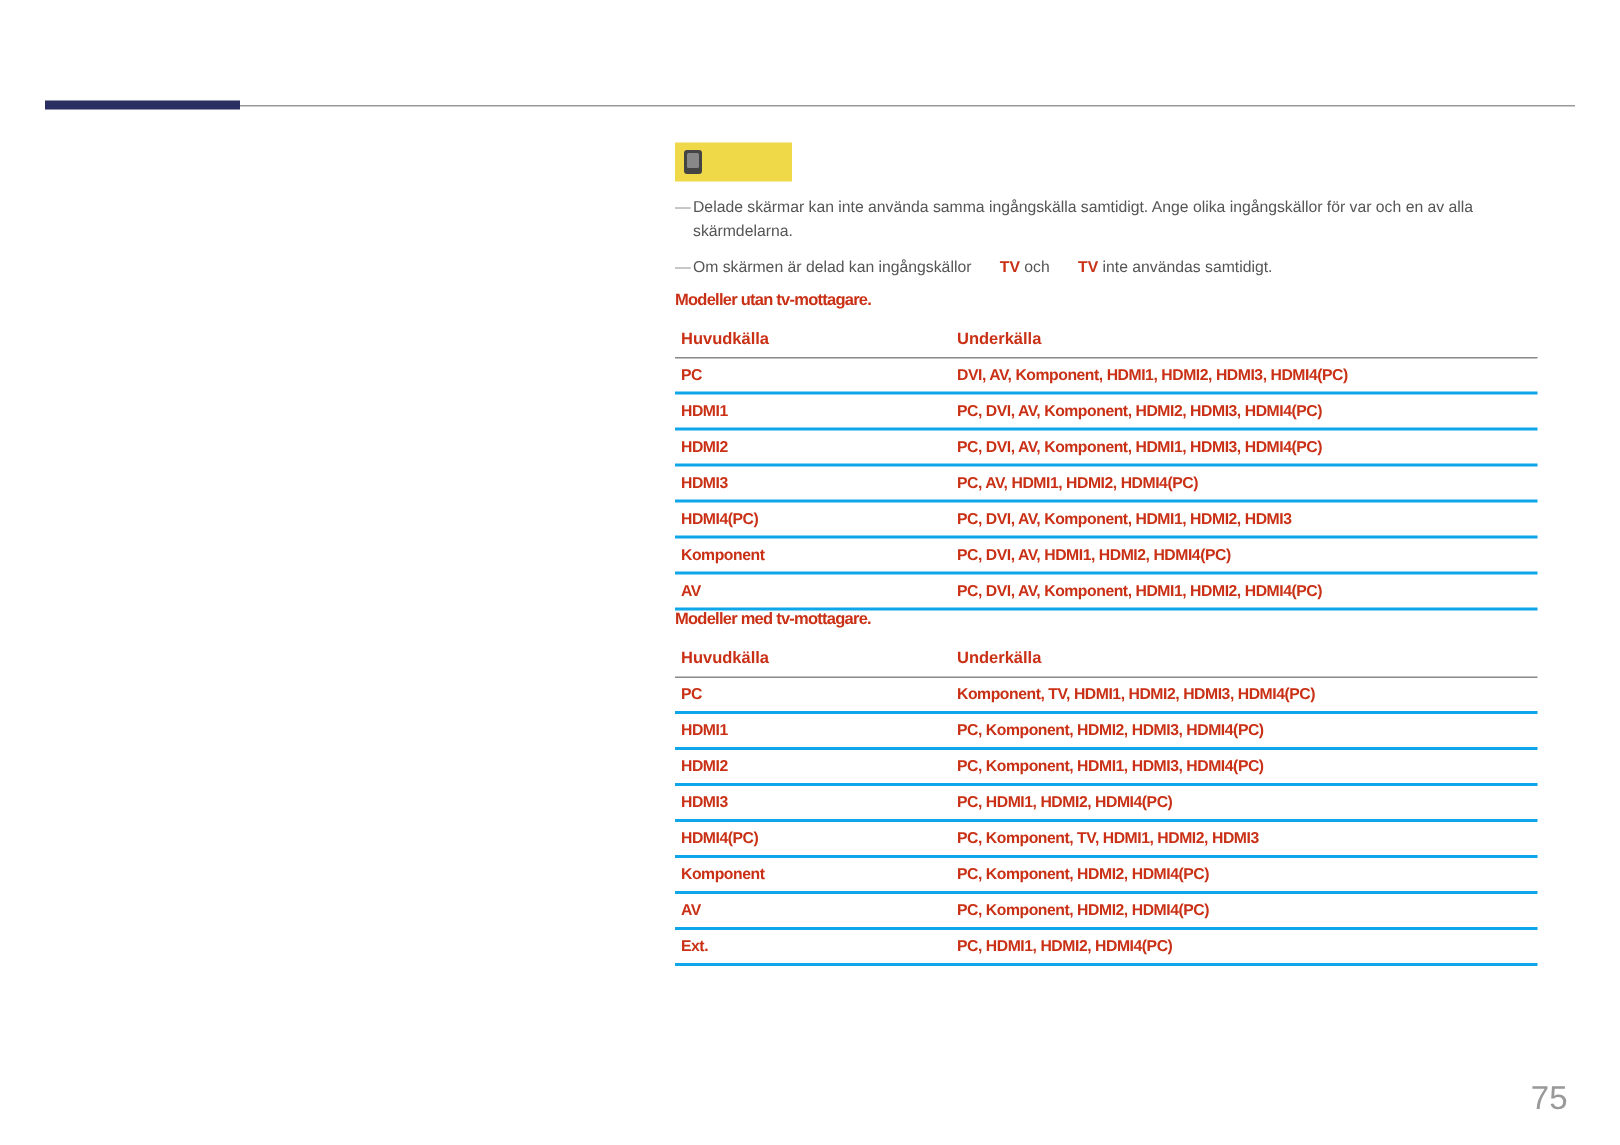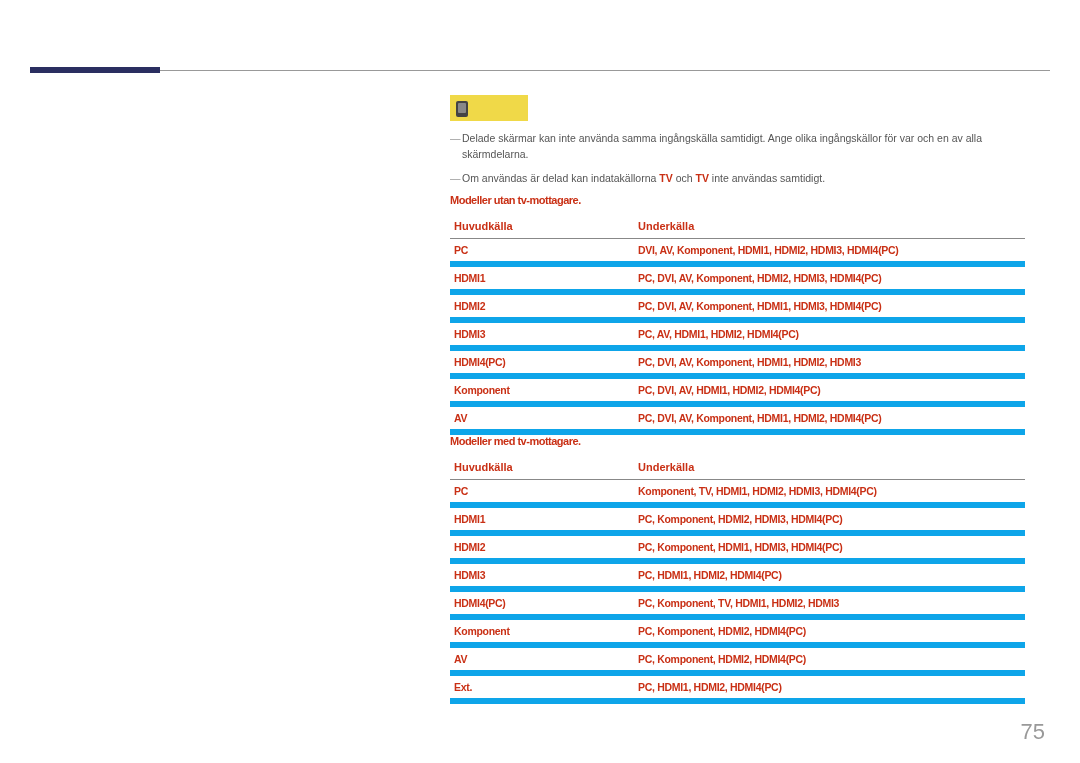--- a/index.html
+++ b/index.html
@@ -73,20 +73,21 @@
     .note::before {
       content: '―';
       position: absolute;
       left: 0;
       top: 0;
       color: #999;
     }
     .red-bold {
       color: #c93015;
       font-weight: bold;
+      margin-left: 16px;
     }
     .section-title {
       font-size: 11px;
       font-weight: bold;
       color: #c93015;
       margin-bottom: 8px;
       letter-spacing: -0.5px;
     }
     table {
       width: 100%;
@@ -97,21 +98,21 @@
       text-align: left;
       font-weight: bold;
       color: #c93015;
       padding: 6px 4px;
       border-bottom: 1.5px solid #888;
       font-size: 11px;
       margin-top: 36px;
     }
     tbody td {
       padding: 5px 4px;
-      border-bottom: 6px solid #0ea5e9;
+      border-bottom: 2px solid #0ea5e9;
       color: #c93015;
       font-weight: bold;
       font-size: 10.5px;
       letter-spacing: -0.3px;
     }
     .col1 {
       width: 32%;
     }
     .page-number {
       position: absolute;
@@ -132,21 +133,21 @@
 
   <div class="highlight-box">
     <span class="icon-box"></span>
   </div>
 
   <div class="note">
     <span>Delade skärmar kan inte använda samma ingångskälla samtidigt. Ange olika ingångskällor för var och en av alla skärmdelarna.</span>
   </div>
 
   <div class="note">
-    <span>Om användas är delad kan indatakällorna </span><span class="red-bold">TV</span><span> och </span><span class="red-bold">TV</span><span> inte användas samtidigt.</span>
+    <span>Om skärmen är delad kan ingångskällor </span><span class="red-bold">TV</span><span> och </span><span class="red-bold">TV</span><span> inte användas samtidigt.</span>
   </div>
 
   <div class="section-title">Modeller utan tv-mottagare.</div>
 
   <table>
     <thead>
       <tr>
         <th class="col1">Huvudkälla</th>
         <th>Underkälla</th>
       </tr>

